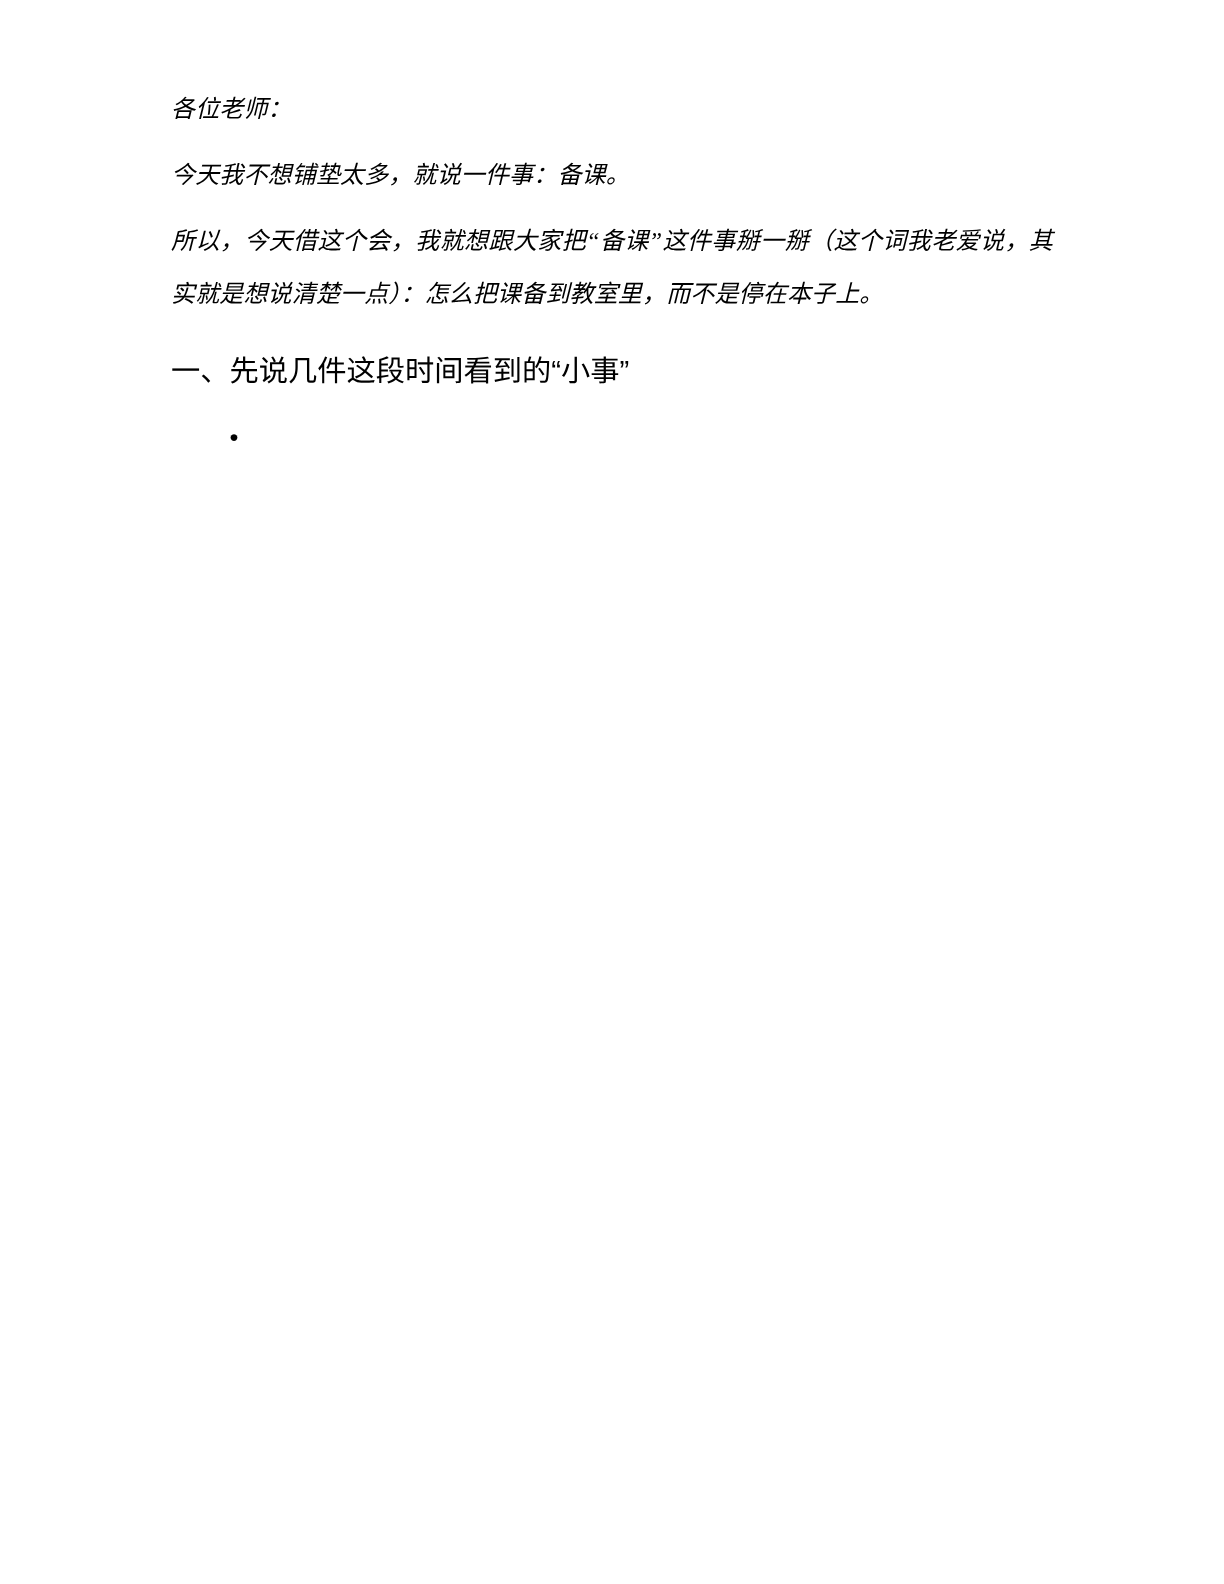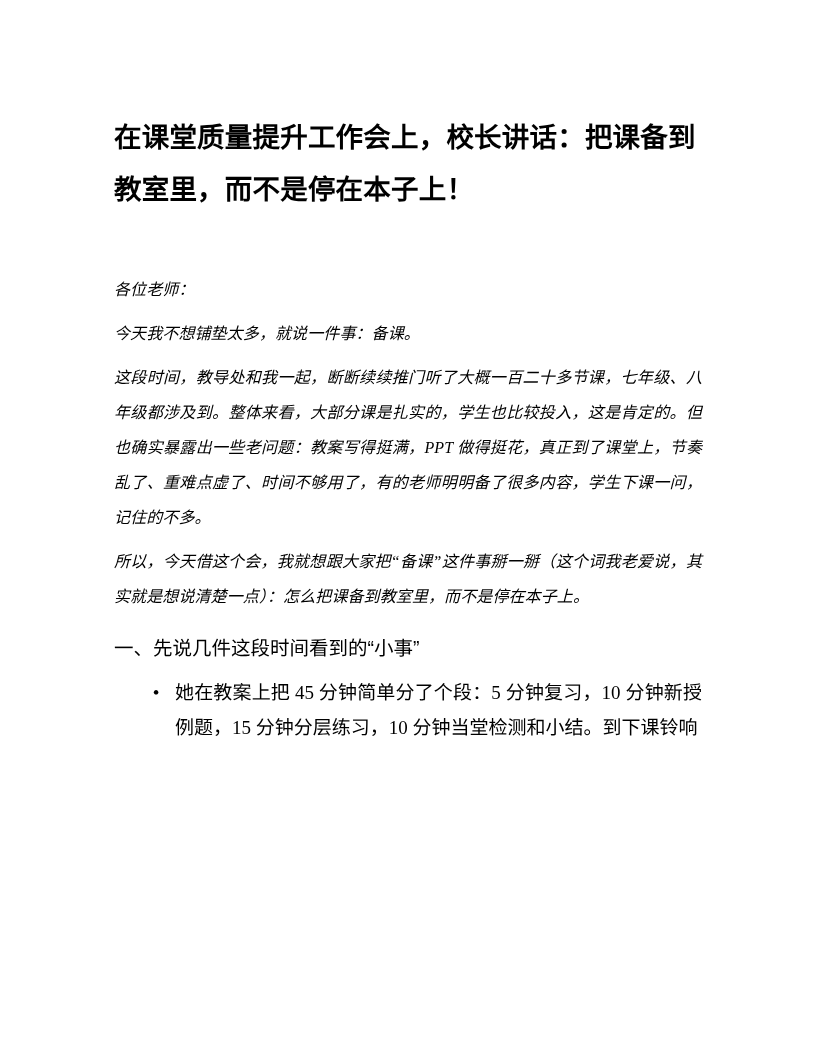--- a/index.html
+++ b/index.html
@@ -97,36 +97,33 @@
     font-size: 19px;
     text-align: center;
   }
 </style>
 </head>
 <body>
 
 <div class="page">
   <div class="doc-body">
 
-    <h1 class="doc-title">在课堂质量提升工作会上，校长讲话：把课备到教室里，而不是停在本子上！</h1>
 
     <div class="title-gap"></div>
 
     <p class="p">各位老师：</p>
 
     <p class="p">今天我不想铺垫太多，就说一件事：备课。</p>
 
-    <p class="p">这段时间，教导处和我一起，断断续续推门听了大概一百二十多节课，七年级、八年级都涉及到。整体来看，大部分课是扎实的，学生也比较投入，这是肯定的。但也确实暴露出一些老问题：教案写得挺满，PPT 做得挺花，真正到了课堂上，节奏乱了、重难点虚了、时间不够用了，有的老师明明备了很多内容，学生下课一问，记住的不多。</p>
 
     <p class="p">所以，今天借这个会，我就想跟大家把“备课”这件事掰一掰（这个词我老爱说，其实就是想说清楚一点）：怎么把课备到教室里，而不是停在本子上。</p>
 
     <h2 class="h2">一、先说几件这段时间看到的“小事”</h2>
 
 
     <ul class="bullets">
       <li>
         <span class="marker">•</span>
-        <span class="text">她在教案上把 45 分钟简单分了个段：5 分钟复习，10 分钟新授例题，15 分钟分层练习，10 分钟当堂检测和小结。到下课铃响</span>
       </li>
     </ul>
 
   </div>
 </div>
 
 </body></html>

